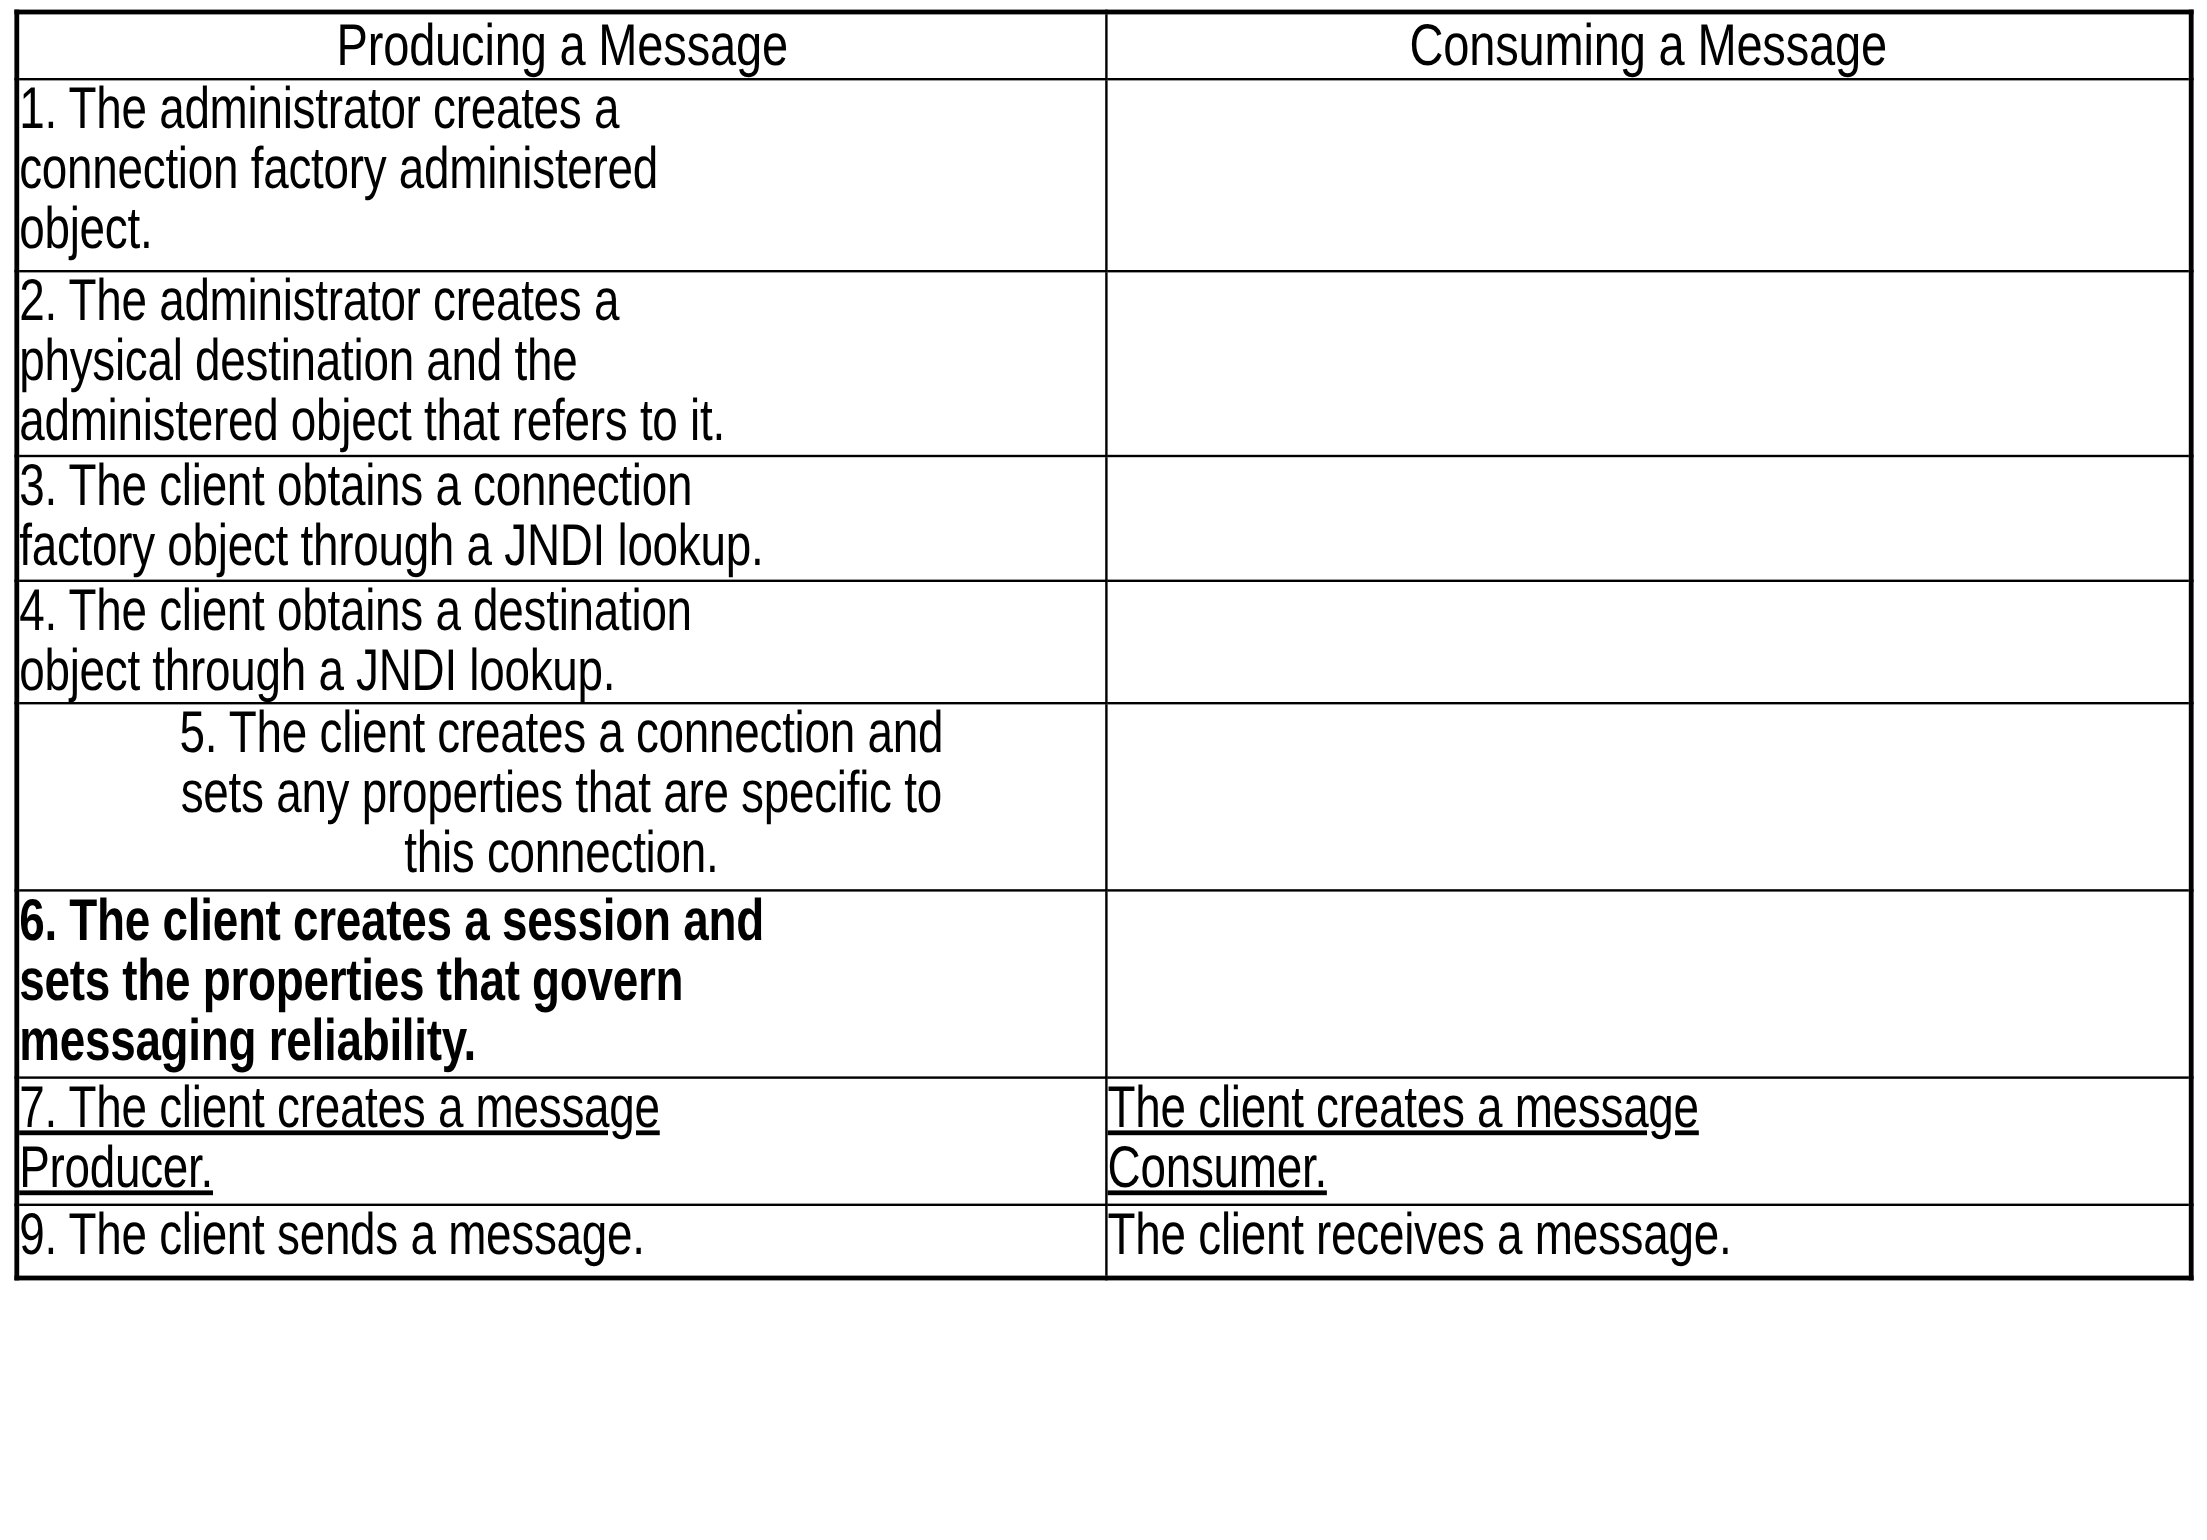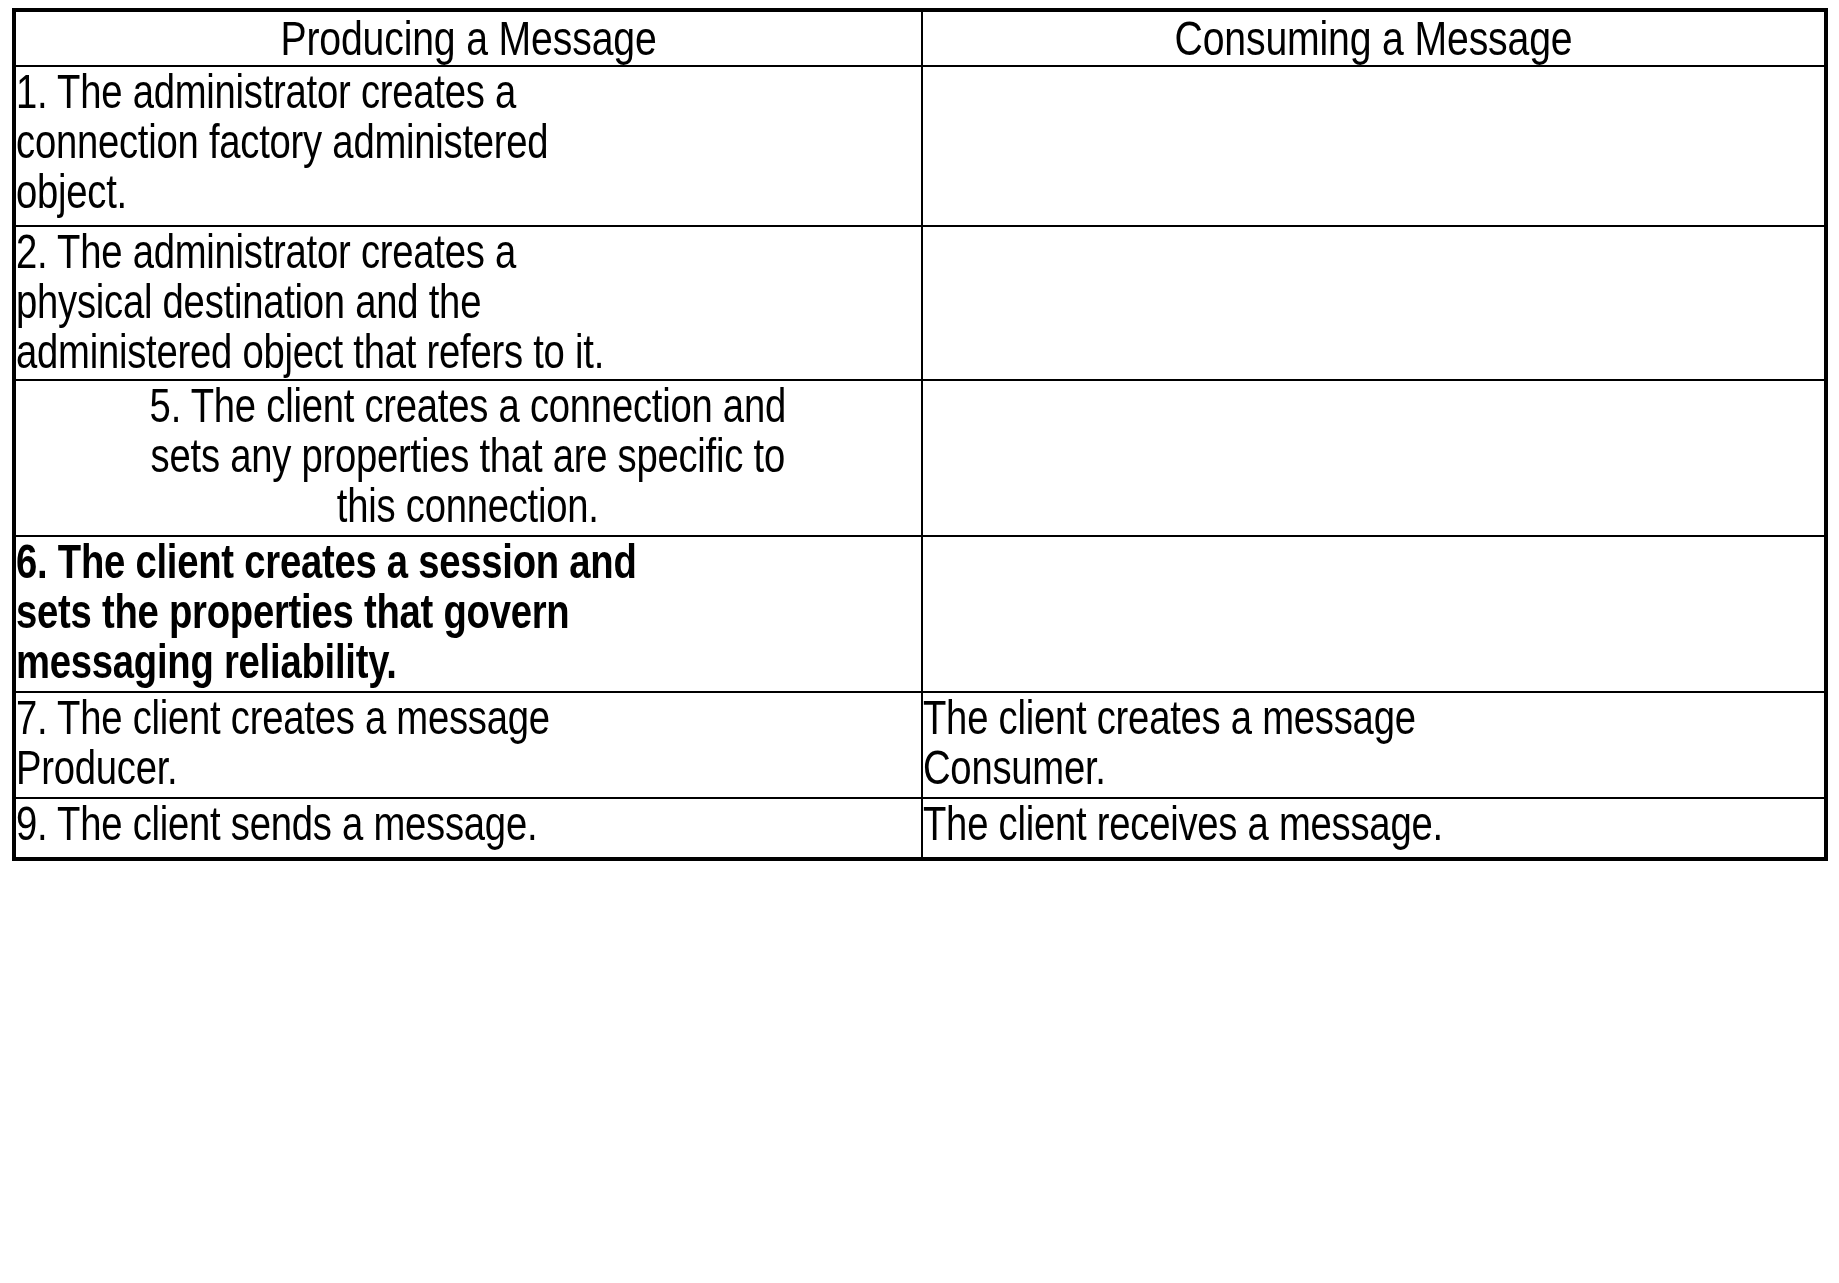--- a/index.html
+++ b/index.html
@@ -83,21 +83,21 @@
     font-family: "Liberation Sans", "DejaVu Sans", sans-serif;
   }
 
   .empty-cell .body-text { min-height: 1px; }
   tr.r-1    td { height: 158px; }
   tr.r-2    td { height: 152px; margin-left: 42px; }
   tr.r-3    td { height: 102px; }
   tr.r-4    td { height: 100px; }
   tr.r-5    td { height: 154px; text-align: center; }
   tr.r-6    td { height: 154px; font-weight: bold; }
-  tr.r-7    td { height: 104px; }
+  tr.r-7    td { height: 104px; text-decoration: underline; }
   tr.r-8    td { height: 56px;  }
   tr.r-9    td { height: 58px;  }
 </style>
 </head>
 <body>
 
 <div id="page">
 
   <table class="doc-table">
     <colgroup>
@@ -133,21 +133,39 @@
         <td class="body-cell">
           <span class="body-text">2.  The administrator creates a
 physical destination and the
 administered object that refers to it.</span>
         </td>
         <td class="body-cell empty-cell">
           <span class="body-text"></span>
         </td>
       </tr>
 
-
+      <tr class="r-3">
+        <td class="body-cell">
+          <span class="body-text">3.  The client obtains a connection
+factory object through a JNDI lookup.</span>
+        </td>
+        <td class="body-cell empty-cell">
+          <span class="body-text"></span>
+        </td>
+      </tr>
+
+      <tr class="r-4">
+        <td class="body-cell">
+          <span class="body-text">4.  The client obtains a destination
+object through a JNDI lookup.</span>
+        </td>
+        <td class="body-cell empty-cell">
+          <span class="body-text"></span>
+        </td>
+      </tr>
 
       <tr class="r-5">
         <td class="body-cell">
           <span class="body-text">5.  The client creates a connection and
 sets any properties that are specific to
 this connection.</span>
         </td>
         <td class="body-cell empty-cell">
           <span class="body-text"></span>
         </td>

